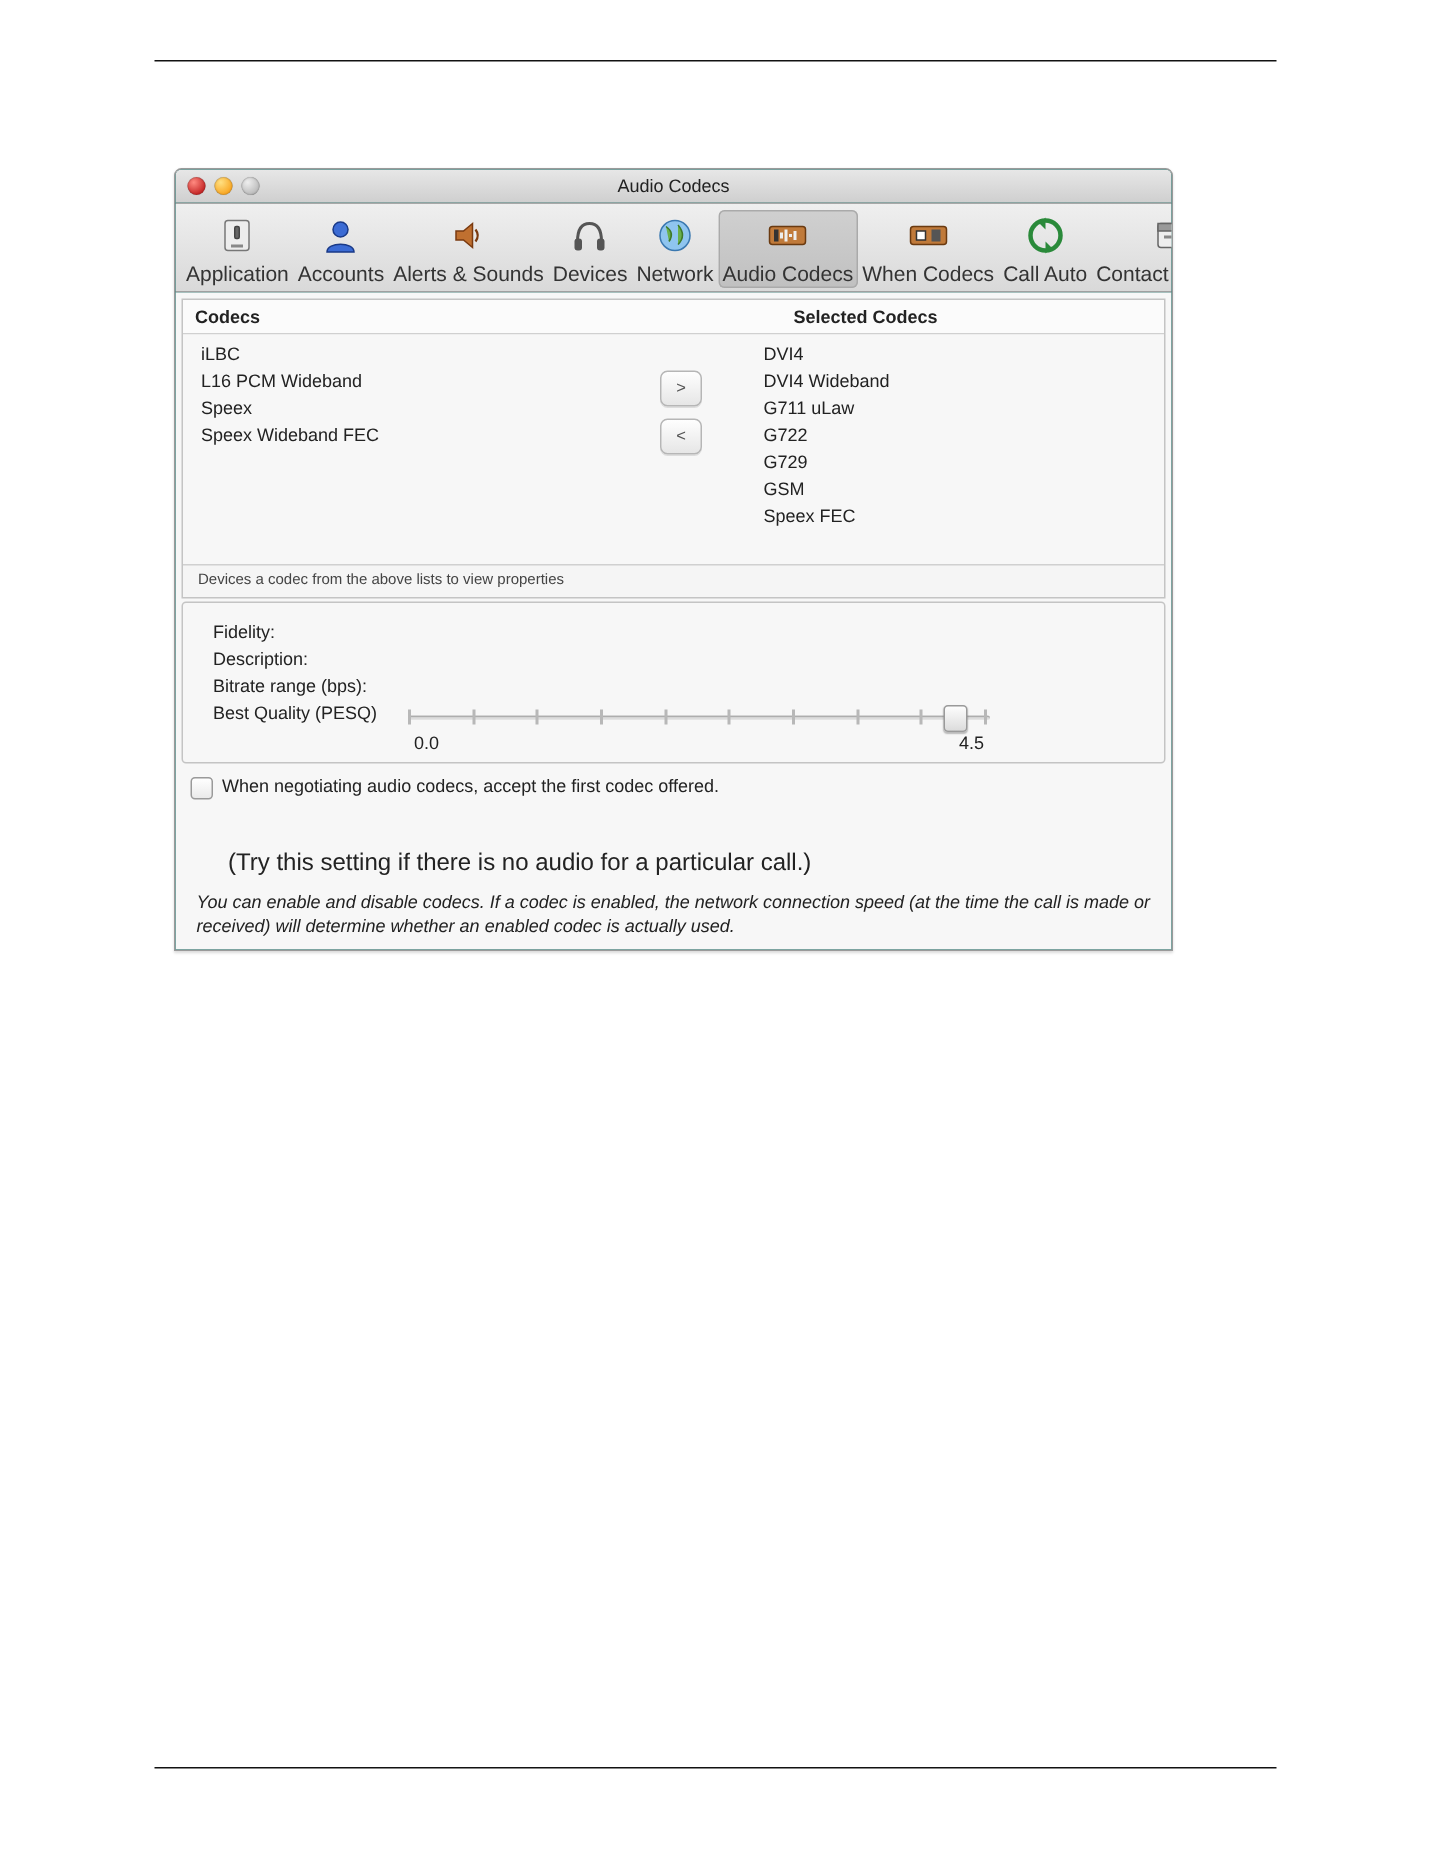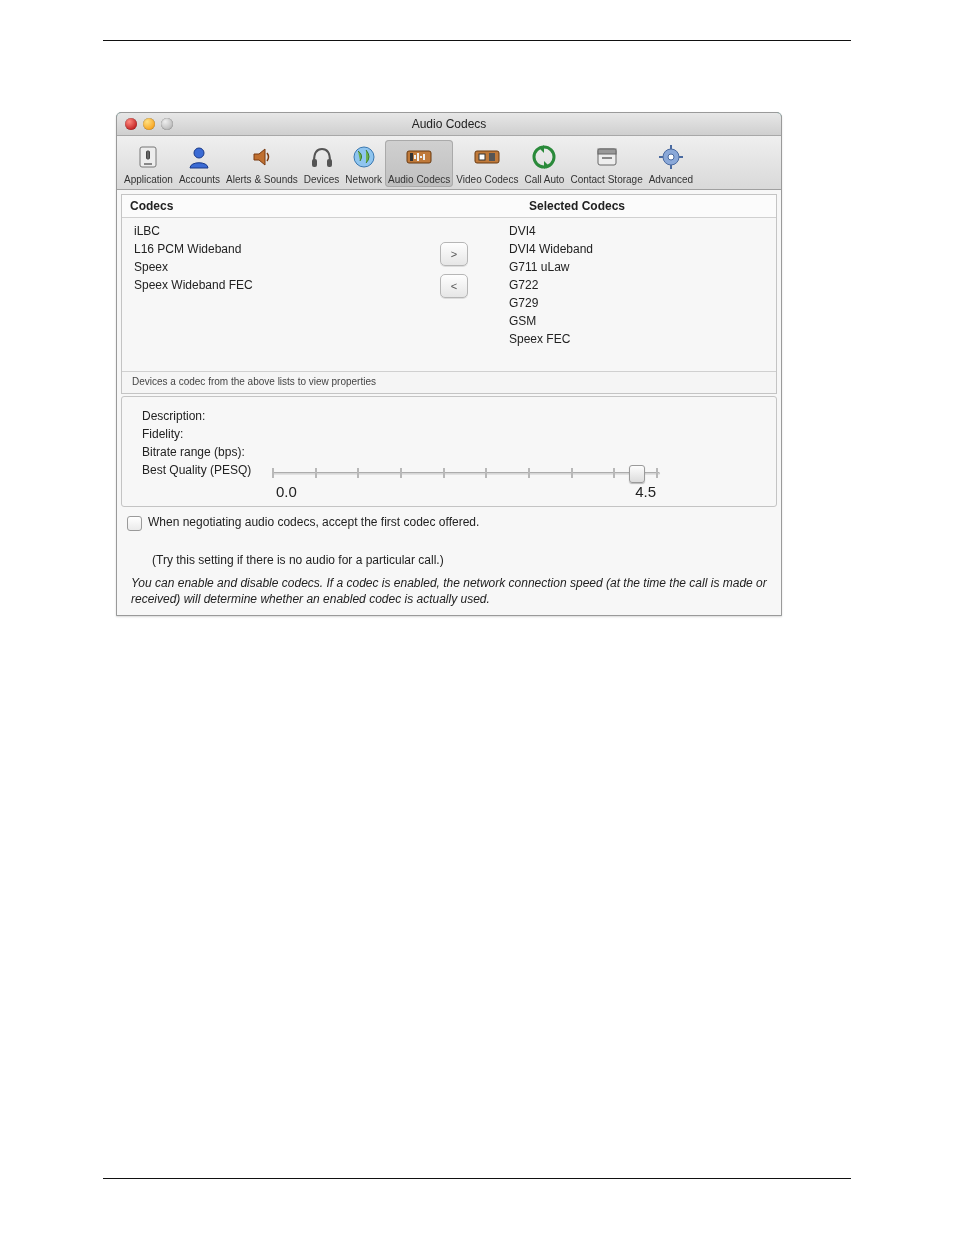--- a/index.html
+++ b/index.html
@@ -77,21 +77,21 @@
     background: linear-gradient(#efefef, #d9d9d9);
     border-bottom: 1px solid #a0a0a0;
     display: flex;
     align-items: flex-end;
     padding: 4px 4px 2px 4px;
   }
   .tool {
     display: flex;
     flex-direction: column;
     align-items: center;
-    font-size: 10px;
+    font-size: 14px;
     color: #333;
     padding: 2px 3px 2px 3px;
     border-radius: 4px;
     margin: 0;
     cursor: default;
     flex: 0 0 auto;
   }
   .tool.selected {
     background: linear-gradient(#d0d0d0,#c0c0c0);
     box-shadow: inset 0 0 0 1px #aaa;
@@ -242,21 +242,21 @@
     height: 16px;
     background: linear-gradient(#fdfdfd,#dcdcdc);
     border: 1px solid #9a9a9a;
     border-radius: 3px;
     box-shadow: 0 1px 1px rgba(0,0,0,0.25);
   }
   .slider-labels {
     display: flex;
     justify-content: space-between;
     width: 388px;
-    font-size: 15px;
+    font-size: 12px;
     color: #222;
     padding: 0 4px;
     box-sizing: border-box;
     margin-left: 130px;
   }
 
   
   .checkbox-row {
     display: flex;
     align-items: flex-start;
@@ -268,23 +268,23 @@
     height: 13px;
     border: 1px solid #9a9a9a;
     border-radius: 3px;
     background: linear-gradient(#fff,#eaeaea);
     margin-right: 6px;
     margin-top: 1px;
     flex: 0 0 auto;
   }
   .checkbox-row .texts { display:flex; flex-direction:column;gap:20px; }
   .checkbox-row .sub {
-    font-size: 12px;
-    color: #222;
-    margin-top: 4px;
+    font-size: 16px;
+    color: #222;
+    margin-top: 16px;
     margin-left: 4px;
   }
 
   
   .note {
     font-style: italic;
     font-size: 12px;
     color: #222;
     margin: 8px 12px 4px 12px;
     line-height: 1.35;
@@ -378,21 +378,21 @@
       </div>
 
       <div class="tool">
         <span class="icon">
           <svg width="30" height="28" viewBox="0 0 30 28">
             <rect x="3" y="8" width="24" height="12" rx="2" fill="#c07a3a" stroke="#6a3a10"></rect>
             <rect x="7" y="11" width="6" height="6" fill="#fff" stroke="#333"></rect>
             <path d="M17 10 L23 10 L23 18 L17 18 Z" fill="#555"></path>
           </svg>
         </span>
-        <span class="label">Video Codecs</span>
+        <span class="label">When Codecs</span>
       </div>
 
       <div class="tool">
         <span class="icon">
           <svg width="28" height="28" viewBox="0 0 28 28">
             <circle cx="14" cy="14" r="10" fill="none" stroke="#2a8a3a" stroke-width="3"></circle>
             <path d="M10 6 L14 2 L14 10 Z" fill="#2a8a3a"></path>
             <path d="M18 22 L14 26 L14 18 Z" fill="#2a8a3a"></path>
           </svg>
         </span>
@@ -463,24 +463,24 @@
             <div class="item">GSM</div>
             <div class="item">Speex FEC</div>
           </div>
         </div>
 
         <div class="hint-row">Devices a codec from the above lists to view properties</div>
       </div>
 
       <div class="props-panel">
         <div class="prop-row">
+          <div class="prop-label">Fidelity:</div>
+        </div>
+        <div class="prop-row">
           <div class="prop-label">Description:</div>
-        </div>
-        <div class="prop-row">
-          <div class="prop-label">Fidelity:</div>
         </div>
         <div class="prop-row">
           <div class="prop-label" style="width:auto">Bitrate range (bps):</div>
         </div>
 
         <div class="slider-wrap">
           <div class="slider-row">
             <div class="prop-label">Best Quality (PESQ)</div>
             <div class="slider">
               <div class="slider-track"></div>

